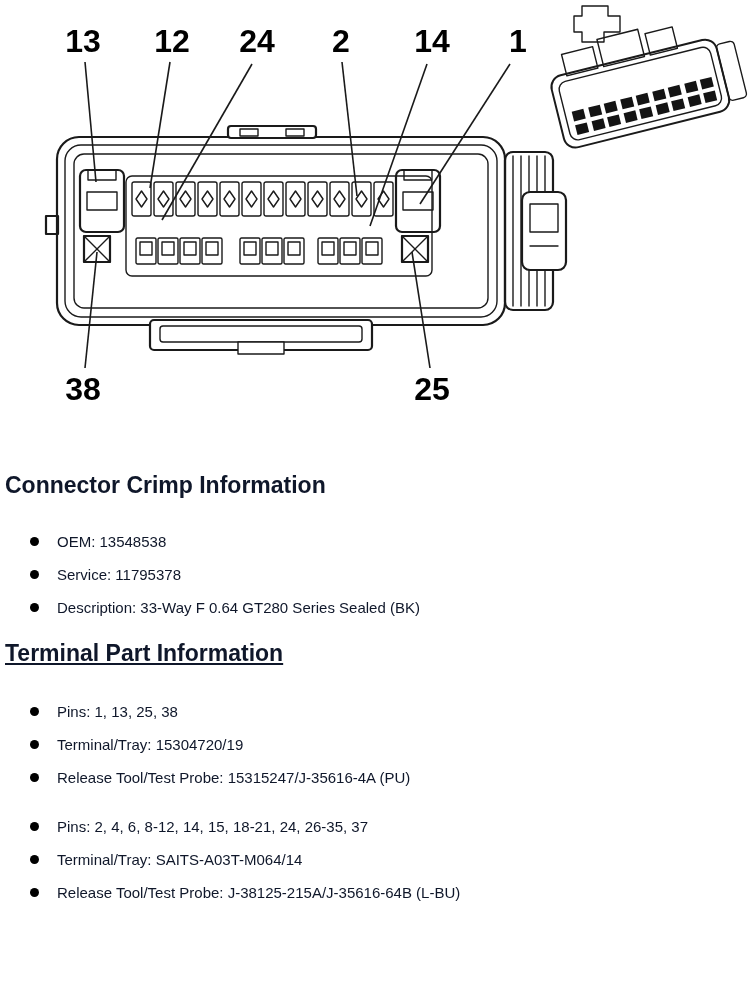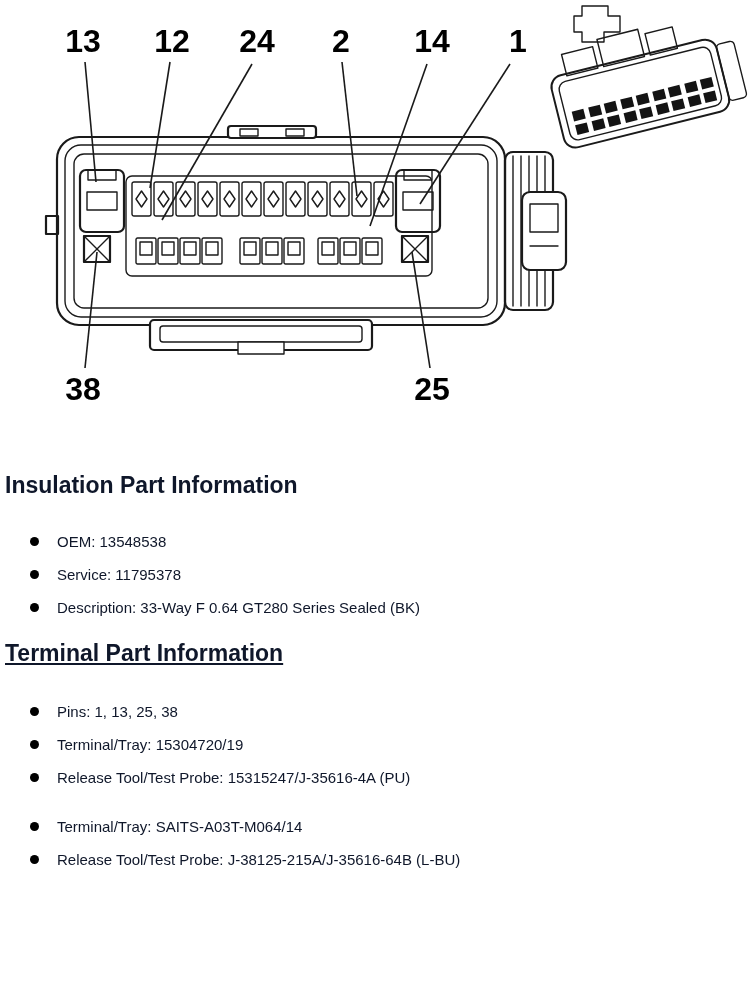--- a/index.html
+++ b/index.html
@@ -212,35 +212,36 @@
           <rect class="pin" x="121" y="102" width="12" height="10"></rect>
           <rect class="pin" x="138" y="102" width="12" height="10"></rect>
           <rect class="pin" x="154" y="102" width="12" height="10"></rect>
         </g>
       </g>
     </g>
   </svg>
 
   <div class="text-content">
 
-    <h2 class="section-title" id="connector-title">Insulation Part Information</h2>
+    <h2 class="section-title" id="connector-title">Connector Crimp Information</h2>
 
     <ul class="bullet-list">
       <li>OEM: 13548538</li>
       <li>Service: 11795378</li>
       <li>Description: 33-Way F 0.64 GT280 Series Sealed (BK)</li>
     </ul>
 
     <h2 class="section-title" id="terminal-title">Terminal Part Information</h2>
 
     <ul class="bullet-list">
       <li>Pins: 1, 13, 25, 38</li>
       <li>Terminal/Tray: 15304720/19</li>
       <li>Release Tool/Test Probe: 15315247/J-35616-4A (PU)</li>
     </ul>
 
     <ul class="bullet-list">
+      <li>Pins: 2, 4, 6, 8-12, 14, 15, 18-21, 24, 26-35, 37</li>
       <li>Terminal/Tray: SAITS-A03T-M064/14</li>
       <li>Release Tool/Test Probe: J-38125-215A/J-35616-64B (L-BU)</li>
     </ul>
 
   </div>
 </div>
 
 </body></html>

